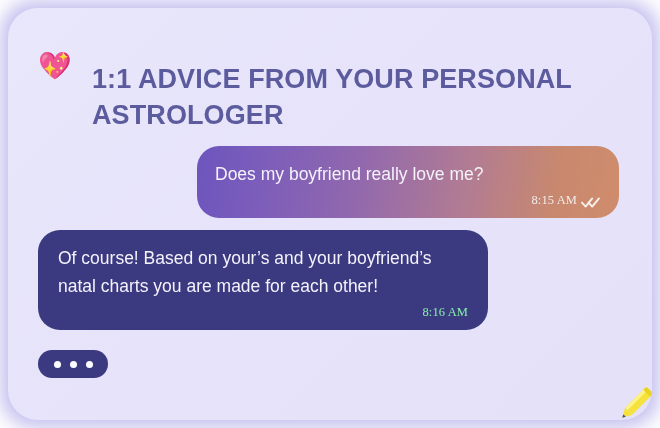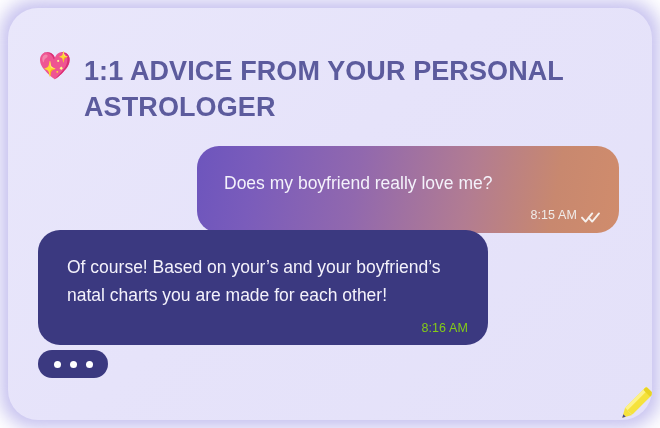--- a/index.html
+++ b/index.html
@@ -64,21 +64,21 @@
     height: 32px;
     margin-top: 4px;
     margin-right: 6px;
     line-height: 32px;
     font-size: 27px;
     text-align: center;
     user-select: none;
   }
   .title {
     flex: 1 1 auto;
-    margin: 8px;
+    margin: 16px;
     padding: 0;
     font-family: "Liberation Sans", sans-serif;
     font-size: 27px;
     font-weight: 700;
     line-height: 1.32;
     letter-spacing: 0.1px;
     color: #5c5b9d;
     white-space: pre-line;
   }
 
@@ -118,47 +118,47 @@
   .bubble-in {
     left: 30px;
     top: 222px;
     width: 450px;
     padding: 14px 20px 8px 20px;
     background: #3b3980;
     border-bottom-left-radius: 22px;
   }
 
   .bubble-text {
-    margin: 9px;
+    margin: 0;
     font-family: "Liberation Sans", sans-serif;
     font-size: 17.5px;
     font-weight: 400;
     line-height: 1.62;
     color: #f4f2fb;
     white-space: pre-line;
   }
 
   .bubble-meta {
     display: flex;
     align-items: center;
     justify-content: flex-end;
     gap: 3px;
     margin-top: 3px;
     height: 18px;
   }
   .bubble-time {
-    font-family: Liberation Sans, sans-serif;
+    font-family: Liberation Serif, serif;
     font-size: 12.5px;
     font-weight: 400;
     color: #f0ece9;
     letter-spacing: 0.1px;
     text-align: right;
   }
   .bubble-in .bubble-time {
-    color: #84cc16;
+    color: #86efac;
   }
   .read-ticks {
     display: inline-block;
     width: 20px;
     height: 13px;
     margin-left: 1px;
     position: relative;
     top: 1px;
   }
 

